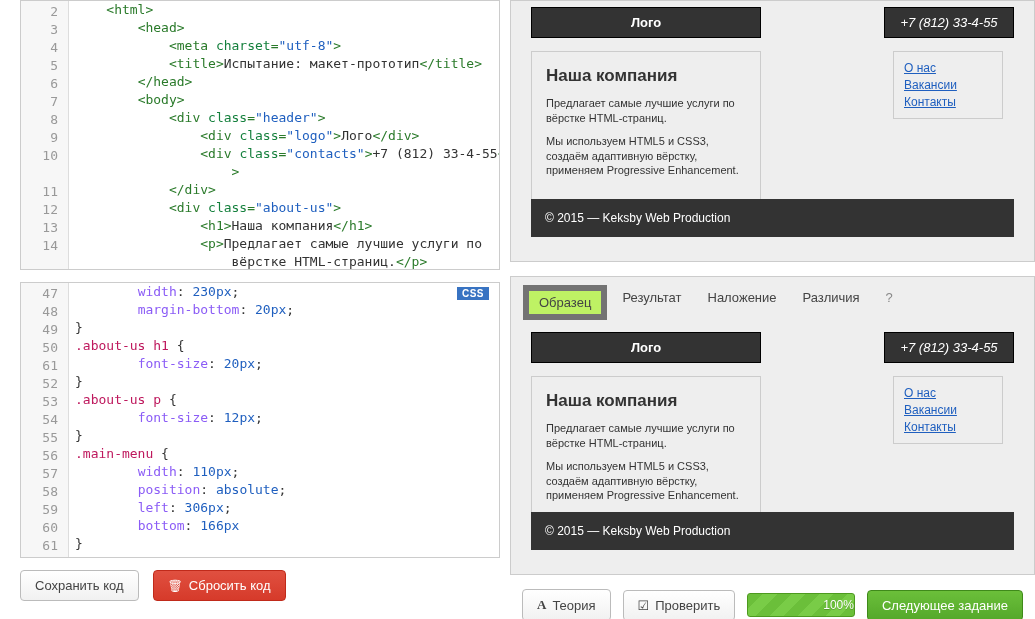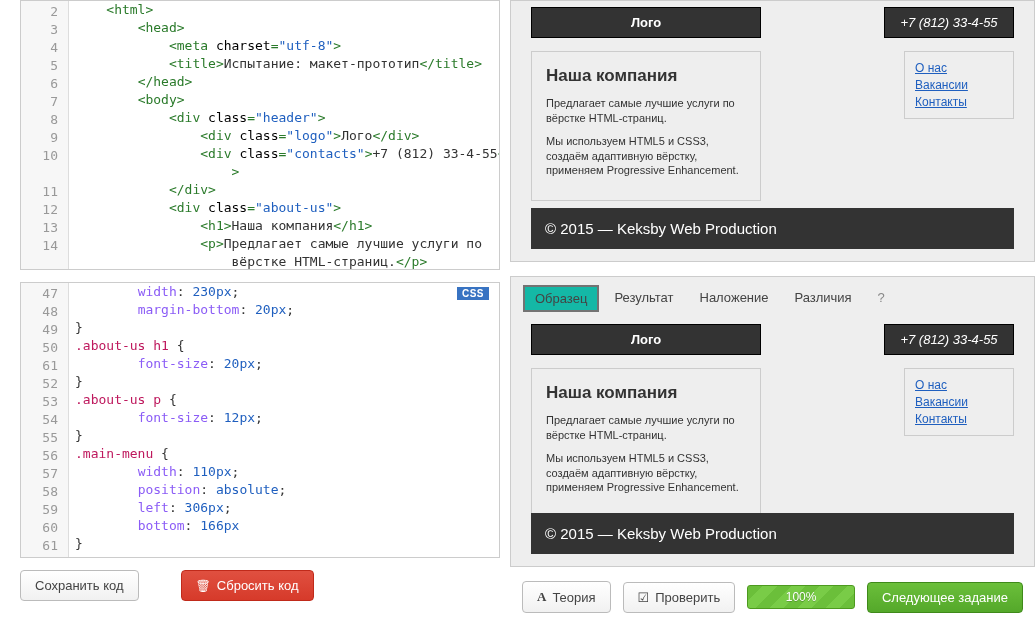--- a/index.html
+++ b/index.html
@@ -54,21 +54,21 @@
   position: absolute;
   left: 48px; right: 0; top: 0; bottom: 0;
   padding: 0 6px 2px 6px;
   font-family: Consolas, Menlo, monospace;
   font-size: 13px;
   white-space: pre;
   line-height: 18px;
   overflow: hidden;
 }
 .tag { color: #2a7a2a; }
-.attr { color: #000000; text-align: center; }
+.attr { color: #15803d; text-align: center; }
 .val  { color: #1f5fbf; }
 .selector { color: #be185d; }
 .prop { color: #8b5cf6; }
 .num  { color: #1f5fbf; }
 .txt  { color: #333; }
 
 .badge-css {
   position: absolute;
   right: 10px; top: 4px;
   background: #3873c2;
@@ -94,21 +94,20 @@
   font-size: 13px;
   cursor: pointer;
   display: inline-flex;
   align-items: center;
   gap: 6px;
 }
 .btn.red {
   background: linear-gradient(#e05040,#d63a2a);
   border-color: #c02a1a;
   color: #fff;
-  margin-left: 28px;
 }
 .btn.green {
   background: linear-gradient(#6bbf3a,#54a82a);
   border-color: #3f8a1a;
   color: #fff;
 }
 
 
 .preview-box {
   background: #eeeeee;
@@ -122,22 +121,22 @@
   margin-bottom: 6px;
 }
 .ptab {
   padding: 4px 10px;
   font-size: 13px;
   color: #444;
   cursor: pointer;
   border: 1px solid transparent;
 }
 .ptab.active {
-  border: 2px solid #737373;
-  background: #14b8a6;
+  border: 6px solid #737373;
+  background: #bef264;
 }
 .ptab.q { color: #888; }
 
 .mock {
   position: relative;
   height: 250px;
 }
 .mock .logo, .mock .contacts {
   position: absolute;
   top: 6px;
@@ -156,61 +155,61 @@
   top: 50px;
   width: 230px;
   border: 1px solid #ccc;
   padding: 14px;
   background: #eee;
 }
 .mock .about h1 { font-size: 17px; font-weight: bold; margin-bottom: 10px; }
 .mock .about p { font-size: 11px; line-height: 1.35; margin-bottom: 8px; color: #333; }
 .mock .menu {
   position: absolute;
-  right: 8px;
+  right: 19px;
   top: 50px;
   width: 110px;
   border: 1px solid #ccc;
   padding: 8px 10px;
   background: #eee;
 }
 .mock .menu a {
   display: block;
   color: #1f5fbf;
   text-decoration: underline;
   font-size: 12px;
   line-height: 1.4;
 }
 .mock .footer {
   position: absolute;
   left: 8px; right: 8px;
-  bottom: 12px;
+  bottom: 24px;
   background: #333;
   color: #fff;
   padding: 12px 14px;
-  font-size: 15px;
+  font-size: 12px;
 }
 
 .bottom-controls {
   display: flex;
   align-items: center;
   gap: 12px;
   padding: 0 12px;
 }
 .progress {
   flex: 1;
   height: 24px;
   background: repeating-linear-gradient(
     -45deg,
     #6bbf3a, #6bbf3a 10px, #79cc47 10px, #79cc47 20px
   );
   border: 1px solid #4d9a1f;
   border-radius: 3px;
   color: #fff;
-  text-align: center;
+  text-align: right;
   line-height: 22px;
   font-size: 12px;
   text-shadow: 0 1px 0 rgba(0,0,0,0.2);
 }
 .icon-trash::before { content: "🗑"; font-size: 12px; }
 .icon-a { font-weight: bold; font-family: serif; }
 .icon-check::before { content: "☑"; font-size: 13px; }
 </style>
 </head>
 <body>

